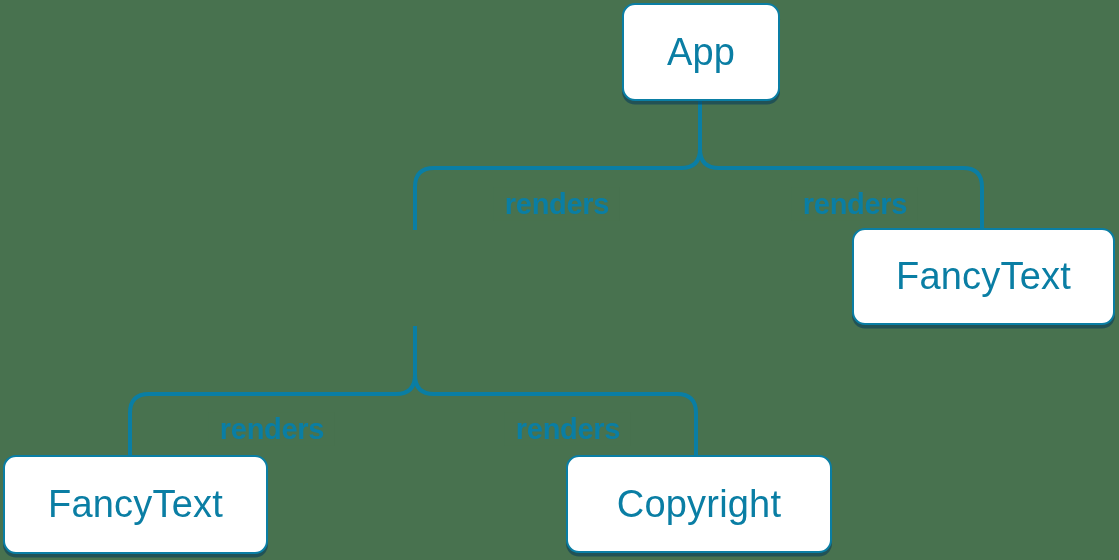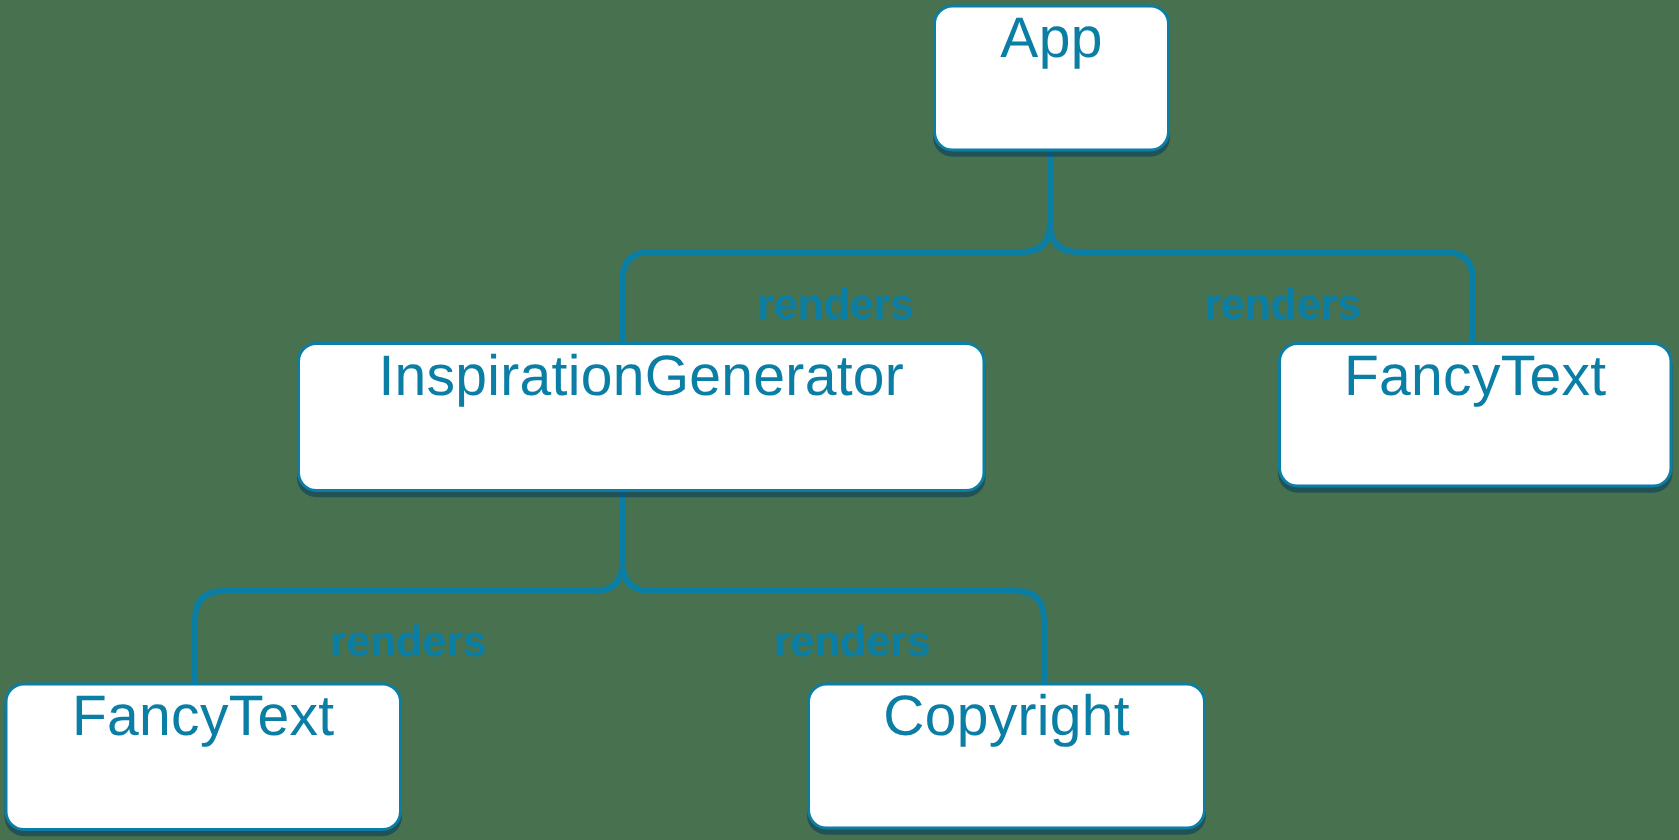--- a/index.html
+++ b/index.html
@@ -30,31 +30,32 @@
     stroke-linejoin:round;
   }
   .node{
     position:absolute;
     box-sizing:border-box;
     background:var(--node-bg);
     border:2.5px solid var(--accent);
     border-radius:13px;
     box-shadow:0 3.5px 0 var(--shadow);
     display:flex;
+    align-items:center;
     justify-content:center;
     color:var(--accent);
     font-size:38px;
     font-weight:500;
     letter-spacing:0.2px;
   }
   .node-app{left:622px;top:3px;width:158px;height:98px;}
   .node-ig{left:198px;top:228px;width:459px;height:100px;}
   .node-ft-right{left:852px;top:228px;width:263px;height:97px;}
   .node-ft-left{left:3px;top:455px;width:265px;height:99px;}
-  .node-copyright{left:538px;top:455px;width:266px;height:98px;}
+  .node-copyright{left:566px;top:455px;width:266px;height:98px;}
   .edge-label{
     position:absolute;
     transform:translate(-50%,-50%);
     background:var(--bg);
     color:var(--accent);
     font-size:29px;
     font-weight:700;
     letter-spacing:-0.3px;
     padding:0 11px;
     white-space:nowrap;
@@ -74,23 +75,20 @@
     <path d="M 700 100 V 149 Q 700 168 681 168 H 434 Q 415 168 415 187 V 230"></path>
     <path d="M 700 100 V 149 Q 700 168 719 168 H 963 Q 982 168 982 187 V 230"></path>
     <path d="M 415 326 V 375 Q 415 394 396 394 H 149 Q 130 394 130 413 V 457"></path>
     <path d="M 415 326 V 375 Q 415 394 434 394 H 677 Q 696 394 696 413 V 457"></path>
   </svg>
 
   <div class="node node-app">
     <span>App</span>
   </div>
 
-  <div class="node node-ig">
-    <span>InspirationGenerator</span>
-  </div>
 
   <div class="node node-ft-right">
     <span>FancyText</span>
   </div>
 
   <div class="node node-ft-left">
     <span>FancyText</span>
   </div>
 
   <div class="node node-copyright">

